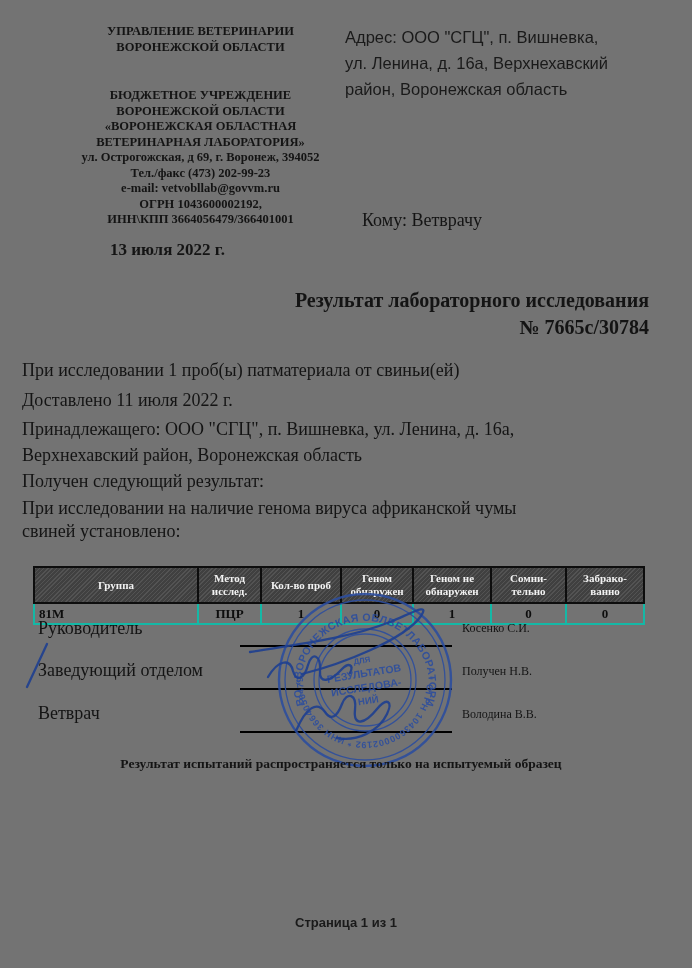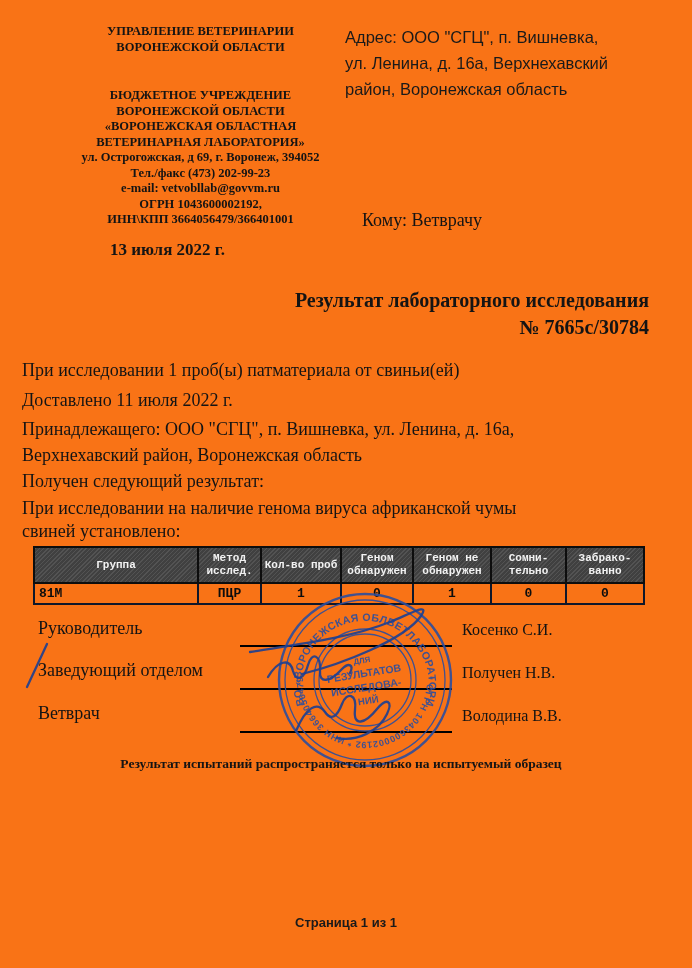--- a/index.html
+++ b/index.html
@@ -1,49 +1,49 @@
 <!DOCTYPE html>
 <html><head>
 <meta charset="utf-8">
 <style>
   html,body{margin:0;padding:0;background:#ffffff;}
-  .page{position:relative;width:692px;height:968px;background:#f97316;overflow:hidden;
+  .page{position:relative;width:692px;height:968px;background:#737373;overflow:hidden;
         font-family:"Liberation Serif",serif;color:#141414;}
 
   
   .letterhead{position:absolute;left:48px;top:24px;width:305px;text-align:center;
               font-weight:bold;font-size:12.5px;line-height:15.5px;}
   .letterhead .lh-gap{margin-top:33px;}
 
   
   .addr{position:absolute;left:345px;top:24px;width:315px;
         font-family:"Liberation Sans",sans-serif;font-size:16.5px;line-height:26px;color:#1a1a1a;}
 
   .kome{position:absolute;left:362px;top:210px;font-size:18px;text-align:center;}
   .docdate{position:absolute;left:110px;top:240px;font-size:17px;font-weight:bold;}
 
   .title{position:absolute;left:33px;top:287px;width:616px;text-align:right;
          font-weight:bold;font-size:20px;line-height:27px;}
 
   .bodyline{position:absolute;left:22px;font-size:18px;white-space:nowrap;}
 
   
-  table.results{position:absolute;left:33px;top:546px;border-collapse:collapse;table-layout:fixed;
-        font-family:Liberation Mono, monospace;}
+  table.results{position:absolute;left:33px;top:566px;border-collapse:collapse;table-layout:fixed;
+        font-family:Liberation Serif, serif;}
   table.results th{background-color:#404040;
         background-image:repeating-linear-gradient(135deg, rgba(255,255,255,0.10) 0 1px, rgba(0,0,0,0) 1px 3px);
         color:#f2f2f2;font-size:11px;font-weight:bold;line-height:13px;white-space:pre-line;
         border:2px solid #0d0d0d;height:32px;padding:1px 2px;vertical-align:middle;text-align:center;}
-  table.results td{font-size:13px;font-weight:bold;text-align:center;border:2px solid #0f172a;
+  table.results td{font-size:13px;font-weight:bold;text-align:center;border:2px solid #14b8a6;
         height:19px;padding:0 2px;color:#0d0d0d;margin-top:32px;}
   table.results td.first{text-align:left;padding-left:4px;}
 
   
   .sig-role{position:absolute;left:38px;font-size:18px;white-space:nowrap;}
-  .sig-name{position:absolute;left:462px;font-size:16px;white-space:nowrap;}
+  .sig-name{position:absolute;left:462px;font-size:12px;white-space:nowrap;}
   .sig-line{position:absolute;left:240px;width:212px;border-top:2px solid #000;height:0;}
 
   .footnote{position:absolute;left:33px;top:756px;width:616px;text-align:center;
             font-weight:bold;font-size:13.5px;}
   .pagefoot{position:absolute;left:0;top:915px;width:692px;text-align:center;
             font-family:"Liberation Sans",sans-serif;font-weight:bold;font-size:13px;color:#1a1a1a;}
 
   
   svg.overlay{position:absolute;left:0;top:580px;width:692px;height:200px;pointer-events:none;}
   .stamp-ring{fill:none;stroke:#2d4e9e;}

